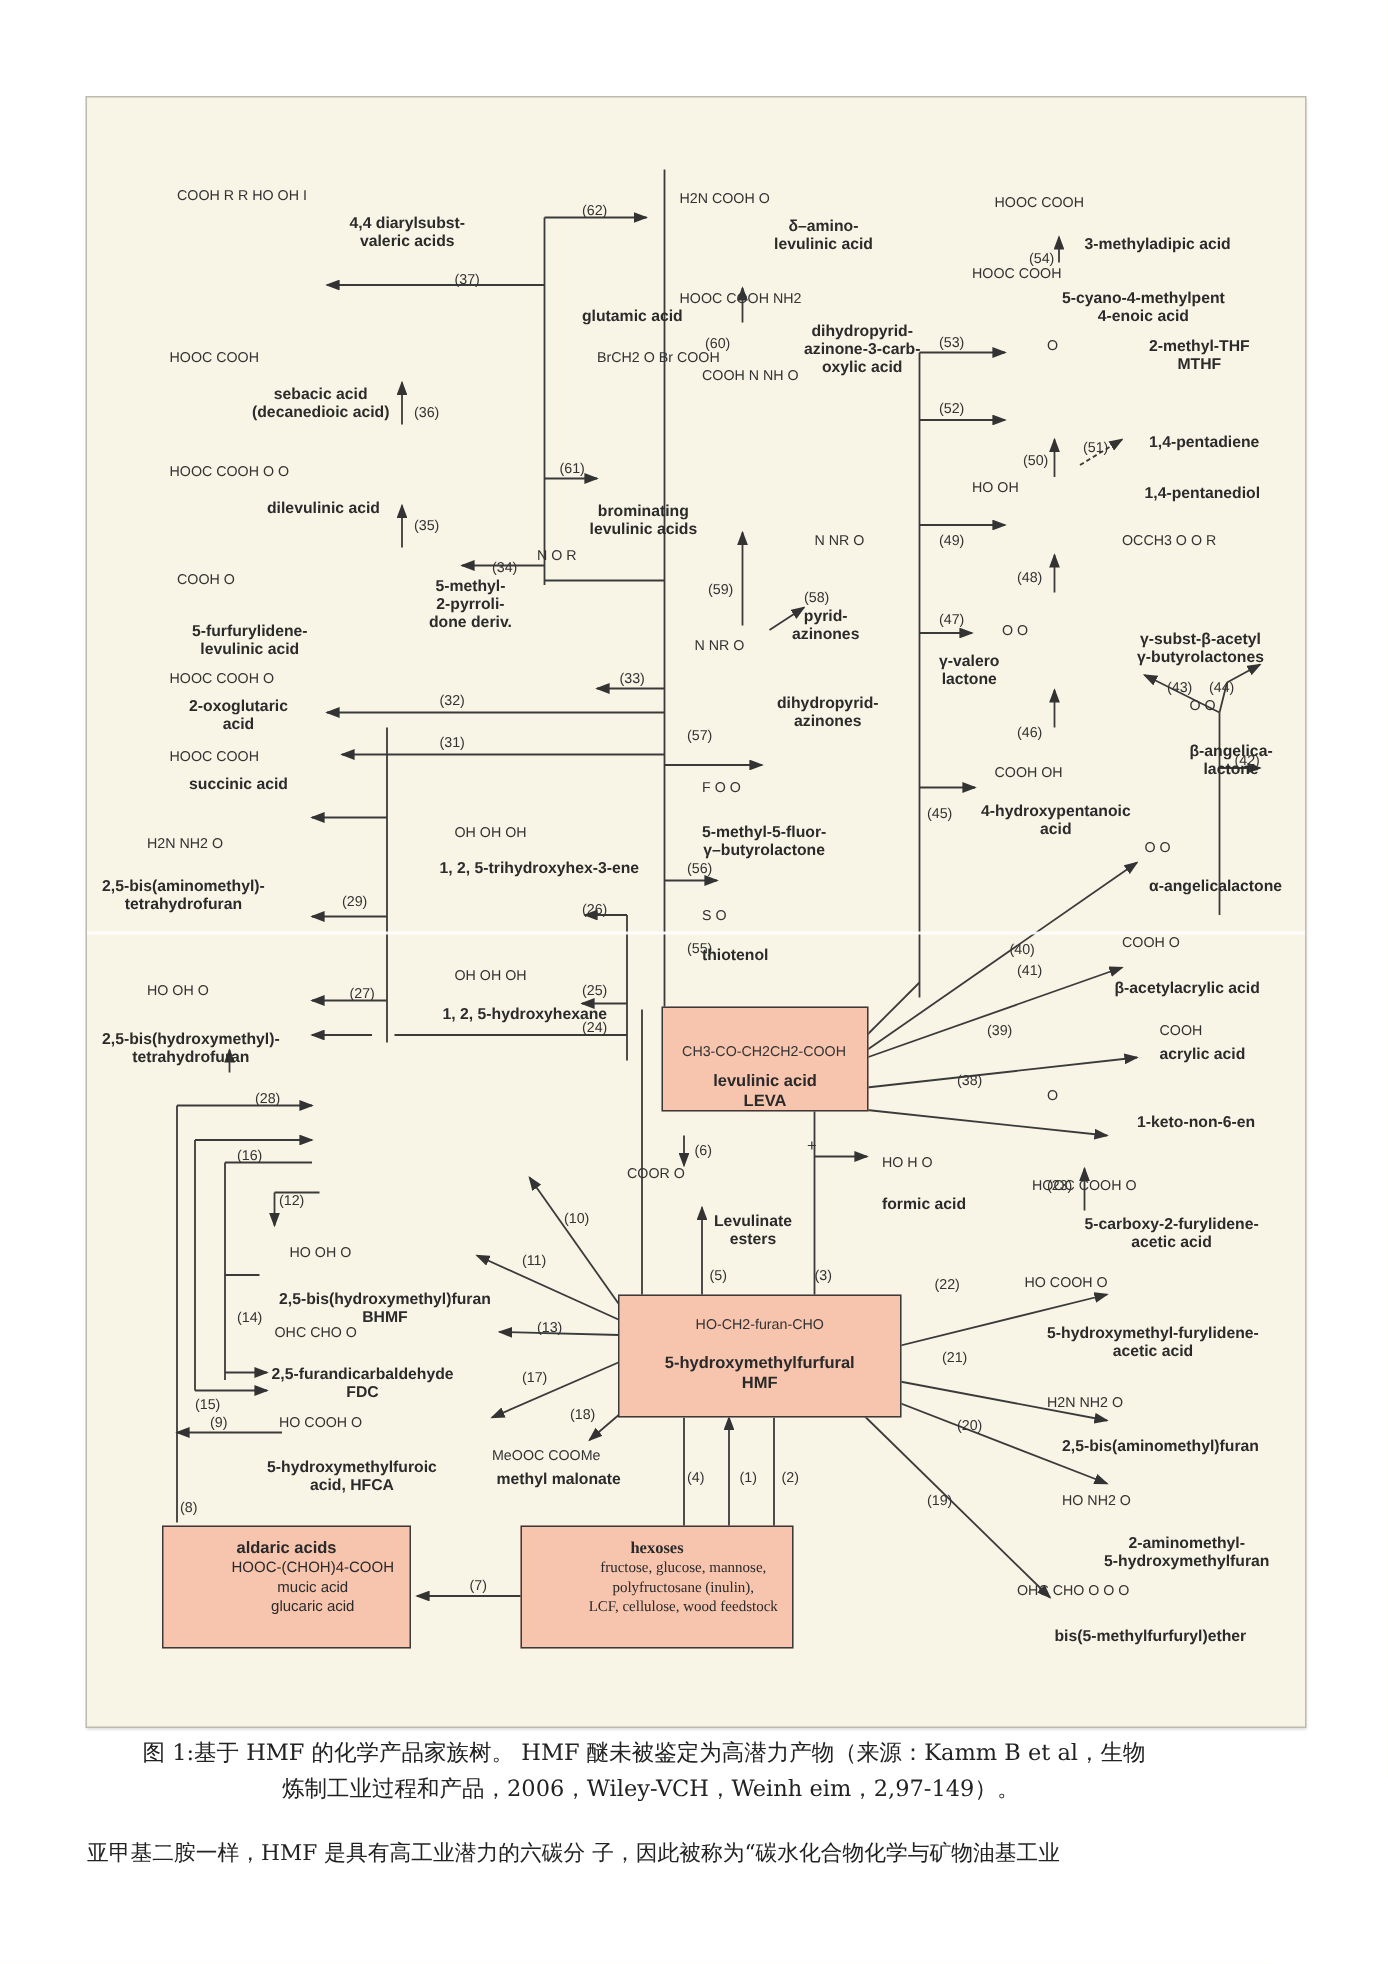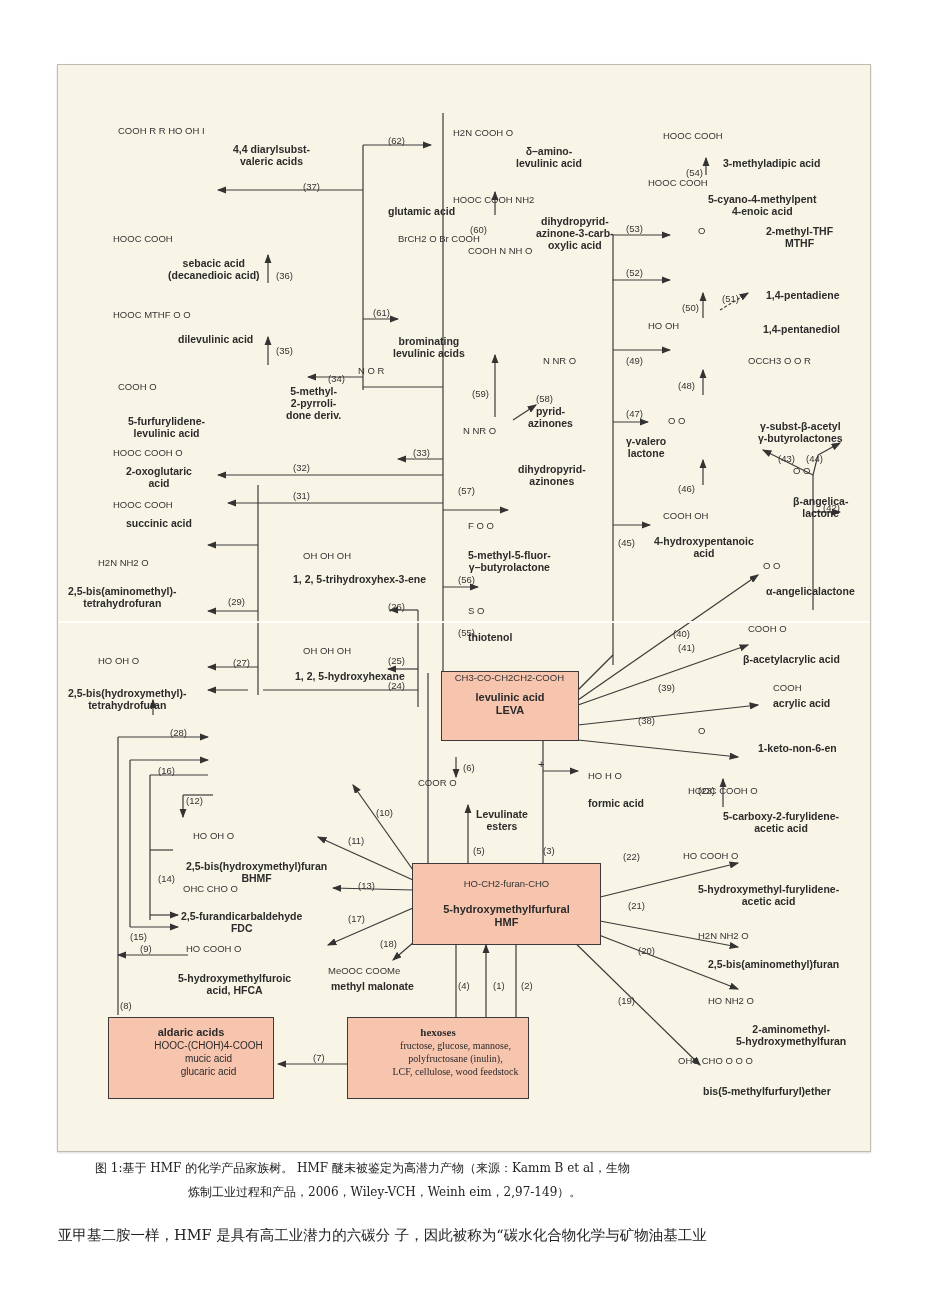--- a/index.html
+++ b/index.html
@@ -5,21 +5,21 @@
   html,body{margin:0;padding:0;background:#ffffff;}
   body{width:925px;height:1309px;position:relative;overflow:hidden;font-family:"Liberation Sans","DejaVu Sans",sans-serif;color:#2a2a2a;}
   #figure{position:absolute;left:57px;top:64px;width:812px;height:1086px;background:#f8f5e6;border:1px solid #bdbab0;box-shadow:0 1px 2px rgba(0,0,0,0.15);overflow:hidden;}
   #figure svg{position:absolute;left:0;top:0;}
   .lbl{position:absolute;font-weight:bold;font-size:10.5px;line-height:12px;text-align:center;color:#2b2b2b;white-space:nowrap;}
   .num{position:absolute;font-size:9.5px;color:#333;white-space:nowrap;}
   .box{position:absolute;background:#f7c4ae;border:1.6px solid #3a3a3a;box-sizing:border-box;text-align:center;}
   .box .t{font-weight:bold;font-size:11px;line-height:13px;color:#2a2a2a;}
   .box .s{font-size:10px;line-height:13px;color:#2a2a2a;margin-left:35px;}
   .mol{position:absolute;font-size:9.5px;color:#333;white-space:nowrap;}
-  #caption{position:absolute;left:95px;top:1156px;width:780px;font-family:"DejaVu Serif","Liberation Serif",serif;font-size:12px;line-height:24px;color:#222;}
+  #caption{position:absolute;left:95px;top:1156px;width:780px;font-family:"DejaVu Serif","Liberation Serif",serif;font-size:15px;line-height:24px;color:#222;}
   #caption .c2{padding-left:93px;}
   #body-text{position:absolute;left:58px;top:1226px;font-family:"DejaVu Serif","Liberation Serif",serif;font-size:14.5px;color:#222;white-space:nowrap;}
   .seam{position:absolute;left:0;top:556px;width:812px;height:2px;background:#ffffff;opacity:0.9;}
 </style>
 </head>
 <body>
 
 <div id="figure">
   <svg width="812" height="1086">
     <defs>
@@ -114,21 +114,21 @@
       <line x1="398" y1="692" x2="398" y2="712" marker-end="url(#ah)"></line>
 
       <line x1="398" y1="955" x2="398" y2="880"></line>
       <line x1="428" y1="955" x2="428" y2="880" marker-end="url(#ah)"></line>
       <line x1="458" y1="955" x2="458" y2="880"></line>
       <line x1="290" y1="999" x2="220" y2="999" marker-end="url(#ah)"></line>
     </g>
   </svg>
 
   <div class="box" style="left:383px;top:606px;width:138px;height:70px;">
-    <div class="mol" style="position:relative;margin-top:0;text-align:right;padding-right:14px;">CH3-CO-CH2CH2-COOH</div>
+    <div class="mol" style="position:relative;margin-top:24px;text-align:right;padding-right:14px;">CH3-CO-CH2CH2-COOH</div>
     <div class="t" style="margin-top:8px;">levulinic acid</div>
     <div class="t">LEVA</div>
   </div>
 
 
   <div class="box" style="left:354px;top:798px;width:189px;height:82px;">
     <div class="mol" style="position:relative;margin-top:14px;">HO-CH2-furan-CHO</div>
     <div class="t" style="margin-top:14px;">5-hydroxymethylfurfural</div>
     <div class="t">HMF</div>
   </div>
@@ -146,21 +146,21 @@
     <div class="s">mucic acid</div>
     <div class="s">glucaric acid</div>
   </div>
 
   <div id="product-layer">
       <div class="lbl" style="left: 175px; top: 78px;">4,4 diarylsubst-<br>valeric acids</div>
       <div class="mol" style="left: 60px; top: 60px;">COOH  R  R  HO  OH  I</div>
       <div class="lbl" style="left: 110px; top: 192px;">sebacic acid<br>(decanedioic acid)</div>
       <div class="mol" style="left: 55px; top: 168px;">HOOC  COOH</div>
       <div class="lbl" style="left: 120px; top: 268px;">dilevulinic acid</div>
-      <div class="mol" style="left: 55px; top: 244px;">HOOC  MTHF  O  O</div>
+      <div class="mol" style="left: 55px; top: 244px;">HOOC  COOH  O  O</div>
       <div class="lbl" style="left: 70px; top: 350px;">5-furfurylidene-<br>levulinic acid</div>
       <div class="mol" style="left: 60px; top: 316px;">COOH  O</div>
       <div class="lbl" style="left: 68px; top: 400px;">2-oxoglutaric<br>acid</div>
       <div class="mol" style="left: 55px; top: 382px;">HOOC  COOH  O</div>
       <div class="lbl" style="left: 68px; top: 452px;">succinic acid</div>
       <div class="mol" style="left: 55px; top: 434px;">HOOC  COOH</div>
       <div class="lbl" style="left: 10px; top: 520px;">2,5-bis(aminomethyl)-<br>tetrahydrofuran</div>
       <div class="mol" style="left: 40px; top: 492px;">H2N  NH2  O</div>
       <div class="lbl" style="left: 10px; top: 622px;">2,5-bis(hydroxymethyl)-<br>tetrahydrofuran</div>
       <div class="mol" style="left: 40px; top: 590px;">HO  OH  O</div>

